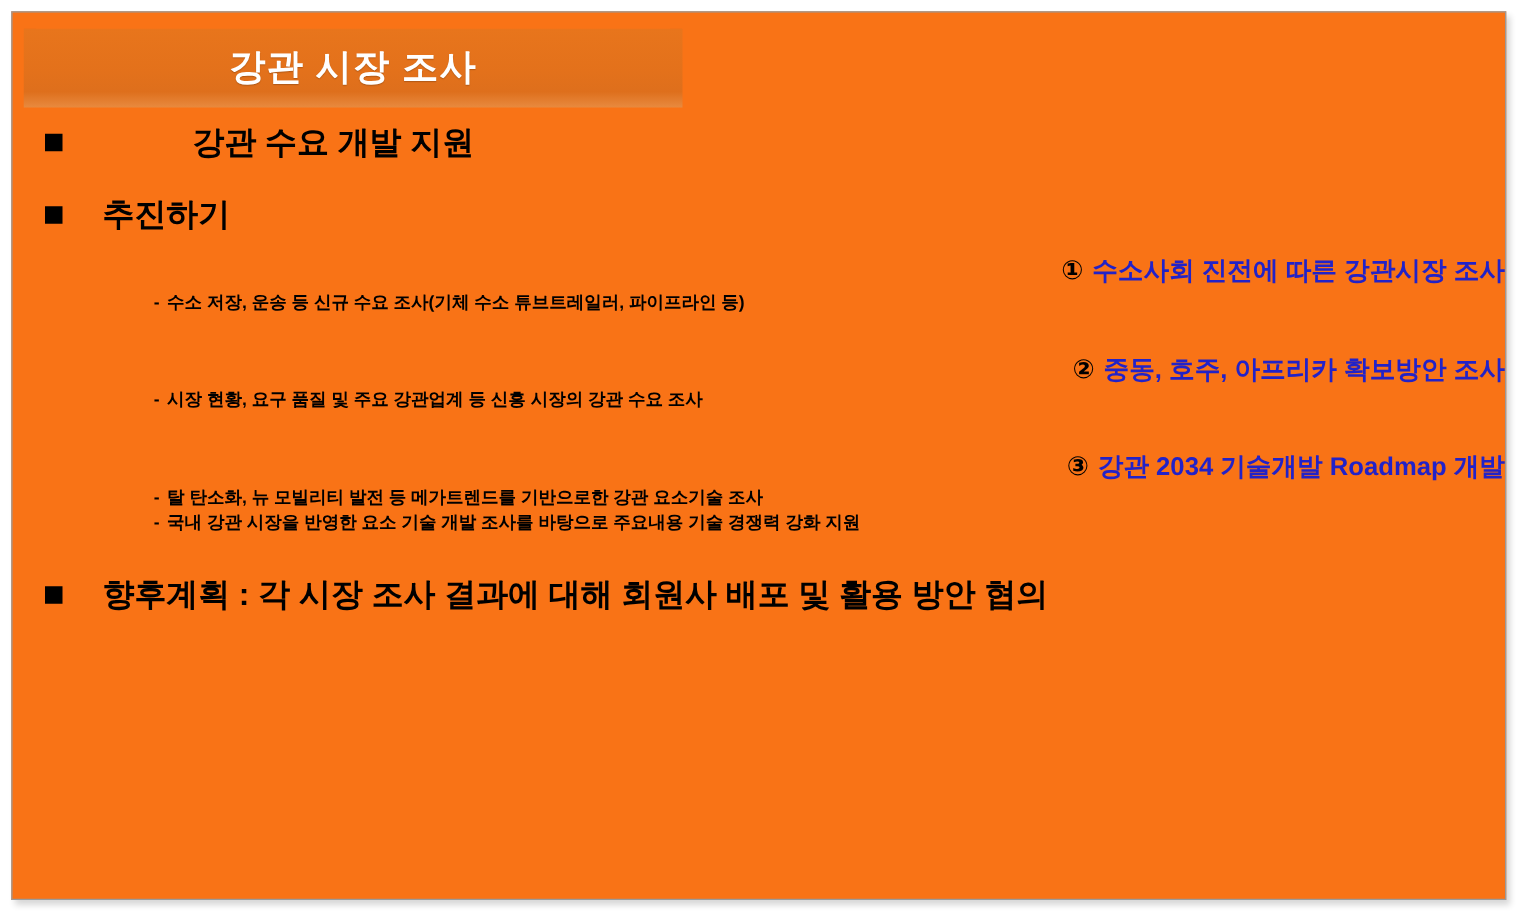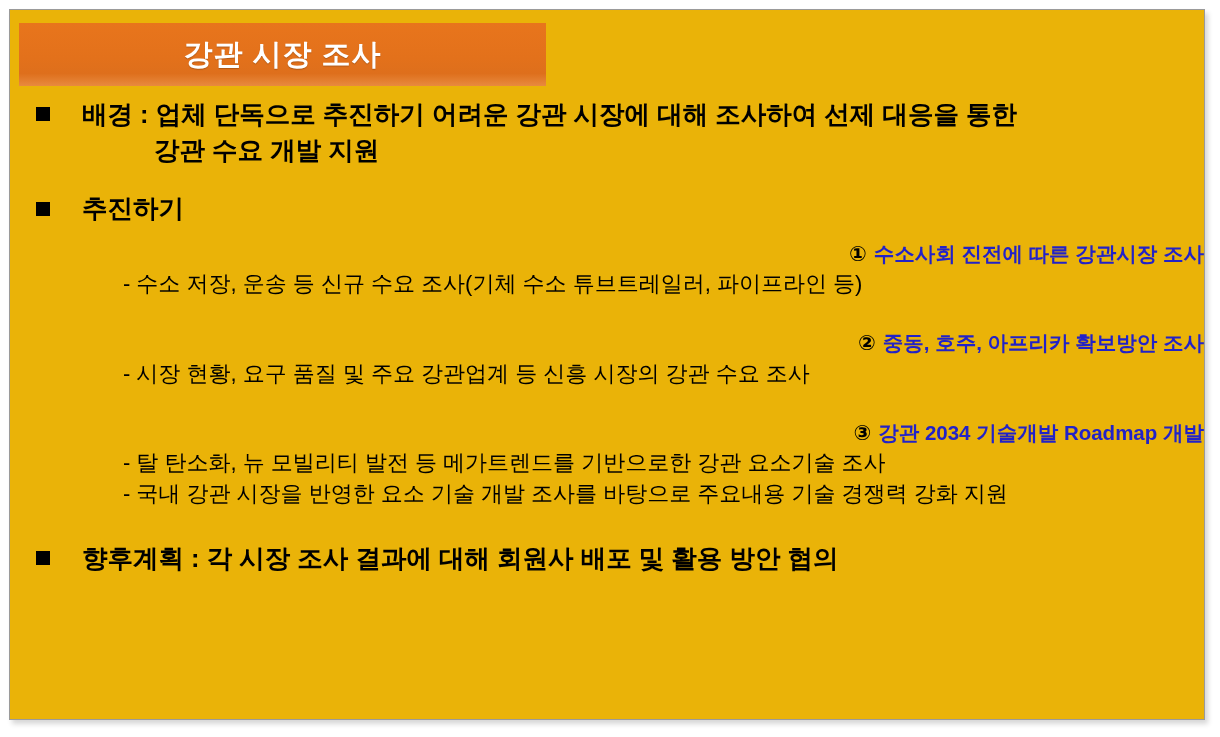--- a/index.html
+++ b/index.html
@@ -14,21 +14,21 @@
     font-family: "Liberation Sans", "DejaVu Sans", sans-serif;
   }
 
   
   #slide {
     position: absolute;
     left: 9px;
     top: 9px;
     width: 1196px;
     height: 711px;
-    background: #eab308;
+    background: #f97316;
     border: 1px solid #9a9a9a;
     box-sizing: border-box;
     box-shadow: 3px 4px 5px rgba(0,0,0,0.16);
   }
 
   
   #ribbon-wrap {
     position: absolute;
     left: 9px;
     top: 13px;
@@ -105,22 +105,22 @@
     white-space: nowrap;
     text-align: right;
   }
   .lvl2 .num {
     color: #000000;
     font-size: 21px;
     padding-right: 7px;
   }
 
   .lvl3 {
-    font-size: 22px;
-    font-weight: normal;
+    font-size: 14px;
+    font-weight: bold;
     color: #000000;
     line-height: 1.42;
     padding-left: 113px;
     white-space: nowrap;
   }
   .lvl3 .dash { padding-right: 6px; }
 
   .gap-sm { height: 13px; }
   .gap-md { height: 22px; }
   .gap-lg { height: 30px; }
@@ -135,21 +135,20 @@
     <div class="notch right"></div>
     <div id="ribbon">
       <span id="ribbon-title">강관 시장 조사</span>
     </div>
   </div>
 
   <div id="content">
 
     <div class="lvl1">
       <span class="sq"></span>
-      <span class="t1"><span>배경 :</span> <span>업체 단독으로 추진하기 어려운 강관 시장에 대해 조사하여 선제 대응을 통한</span></span>
       <span class="t1cont">강관 수요 개발 지원</span>
     </div>
 
     <div class="gap-md"></div>
 
     <div class="lvl1">
       <span class="sq"></span>
       <span class="t1">추진하기</span>
     </div>
 

